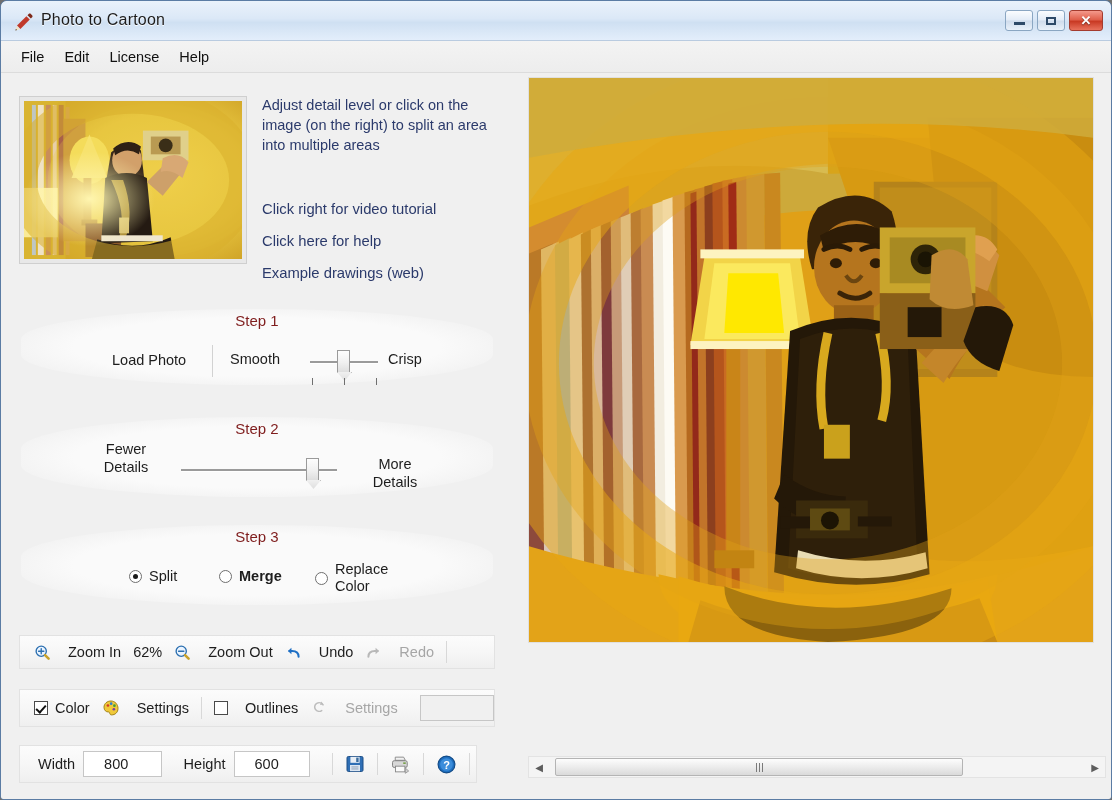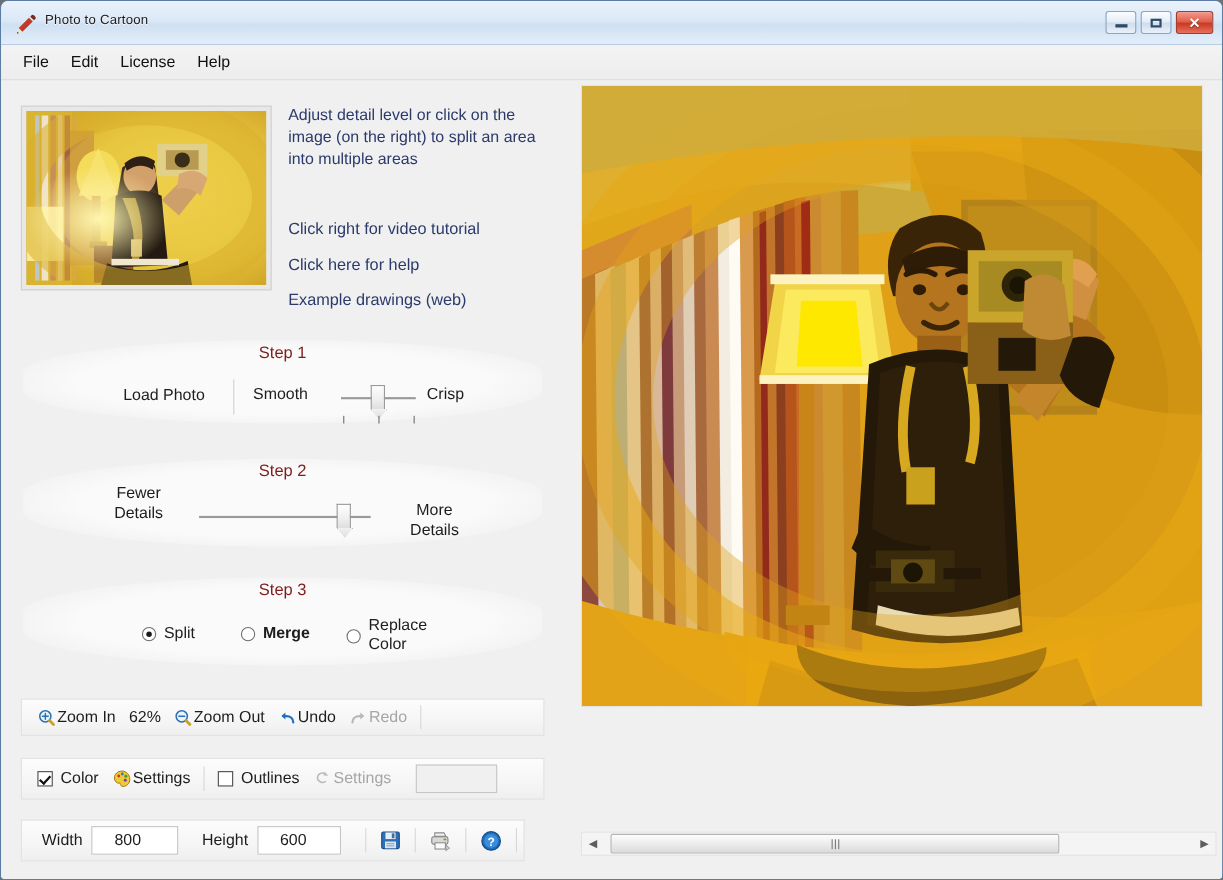--- a/index.html
+++ b/index.html
@@ -27,21 +27,21 @@
   .titlebar {
     position: absolute; left: 0; top: 0;
     width: 100%; height: 40px;
     background: linear-gradient(180deg,#eaf2fb 0%, #dbe8f7 45%, #cfe0f2 55%, #e3eefb 100%);
     border-radius: 6px 6px 0 0;
     border-bottom: 1px solid #b9cbe0;
   }
   .title-icon { position: absolute; left: 12px; top: 10px; width: 22px; height: 22px; }
   .title-text {
     position: absolute; left: 40px; top: 10px;
-    font-size: 12px; color: #1c1c1c; letter-spacing: .2px;
+    font-size: 16px; color: #1c1c1c; letter-spacing: .2px;
     text-shadow: 0 1px 0 rgba(255,255,255,.9);
     white-space: nowrap;
   }
   .winbtns { position: absolute; right: 8px; top: 9px; display: flex; gap: 4px; }
   .winbtn {
     width: 28px; height: 21px; border-radius: 3px;
     border: 1px solid #8aa6c2;
     background: linear-gradient(180deg,#fbfdff 0%, #e3ecf7 48%, #cfdcec 52%, #e9f1fa 100%);
     display: flex; align-items: center; justify-content: center;
   }
@@ -148,21 +148,21 @@
   .radio-label { font-size: 14.5px; color: #1d1d1d; margin-left: 7px; line-height: 17px; }
 
   
   .strip {
     position: absolute;
     background: linear-gradient(180deg,#fcfcfc 0%, #f6f6f6 55%, #efefef 100%);
     border: 1px solid #e2e2e2;
     display: flex; align-items: center;
   }
   .tool {
-    display: flex; align-items: center; gap: 1px;
+    display: flex; align-items: center; gap: 17px;
     font-size: 14.5px; color: #1d1d1d;
     padding: 3px 6px; border-radius: 3px; white-space: nowrap;
   }
   .tool.disabled { color: #a6a6a6; }
   .sep { width: 1px; height: 22px; background: #d8d8d8; margin: 0 6px; }
 
   .chk {
     width: 14px; height: 14px; background: #fff;
     border: 1px solid #4a4a4a; position: relative; flex: 0 0 auto;
   }
@@ -401,21 +401,21 @@
           <svg width="18" height="18" viewBox="0 0 20 20">
             <path d="M10 2.2c-4.4 0-7.8 3-7.8 7 0 3.4 2.4 5.2 4.6 5.2 1.3 0 1.8.6 1.8 1.4 0 .9.7 1.9 2 1.9 4 0 7.2-2.9 7.2-7.2 0-4.6-3.5-8.3-7.8-8.3z" fill="#f0c93a" stroke="#9a7a10" stroke-width="1"></path>
             <circle cx="6.6" cy="7.2" r="1.5" fill="#cf3b2a"></circle>
             <circle cx="10.2" cy="5.2" r="1.5" fill="#2f7fd0"></circle>
             <circle cx="13.8" cy="7.4" r="1.5" fill="#3f9c3a"></circle>
             <circle cx="13.2" cy="11.4" r="1.5" fill="#7a3fa0"></circle>
           </svg>
           <span>Settings</span>
         </div>
         <div class="sep"></div>
-        <div class="tool" style="gap:7px">
+        <div class="tool" style="gap:17px">
           <span class="chk"></span>
           <span>Outlines</span>
         </div>
         <div class="tool disabled">
           <svg width="18" height="18" viewBox="0 0 20 20">
             <path d="M14.5 6.5c-1.4-2.3-4.6-3-7-1.6-2.4 1.4-3 4.4-1.5 6.6 1.6 2.3 4.8 2.8 7 1.3" fill="none" stroke="#bdbdbd" stroke-width="1.7" stroke-linecap="round"></path>
             <path d="M12.5 2.8l2.6 3.4-4 .6z" fill="#bdbdbd"></path>
           </svg>
           <span>Settings</span>
         </div>

